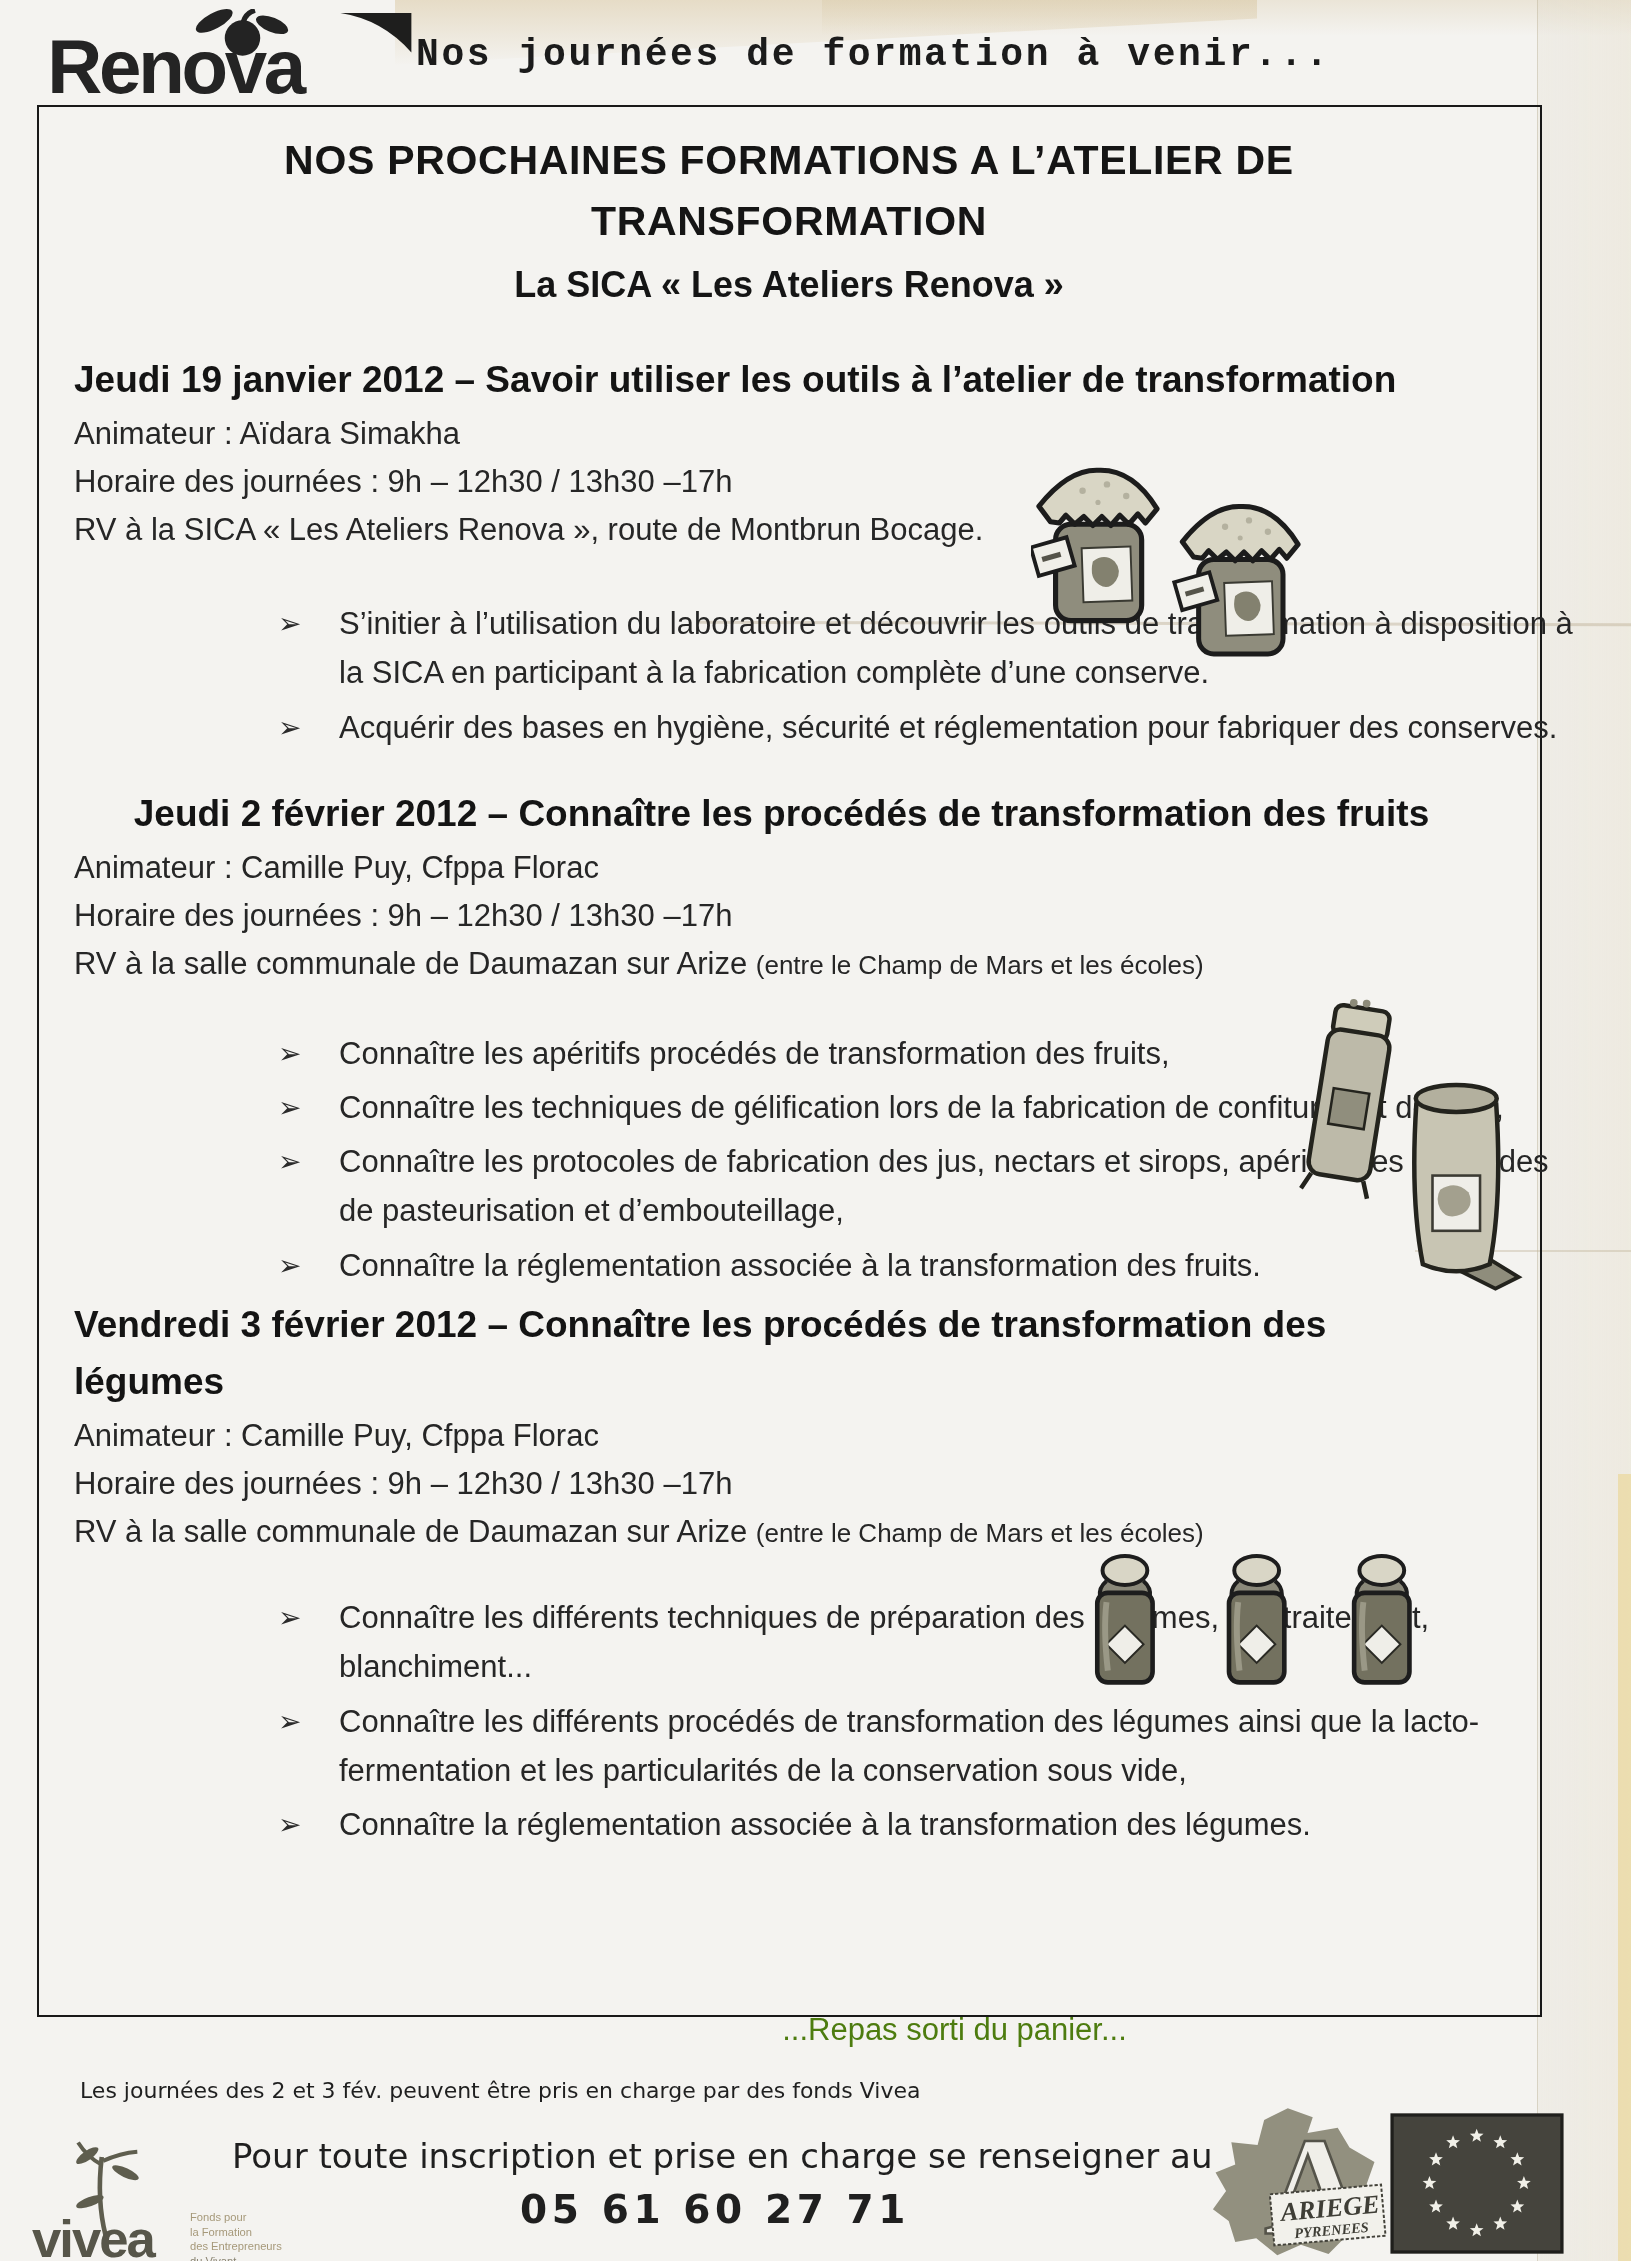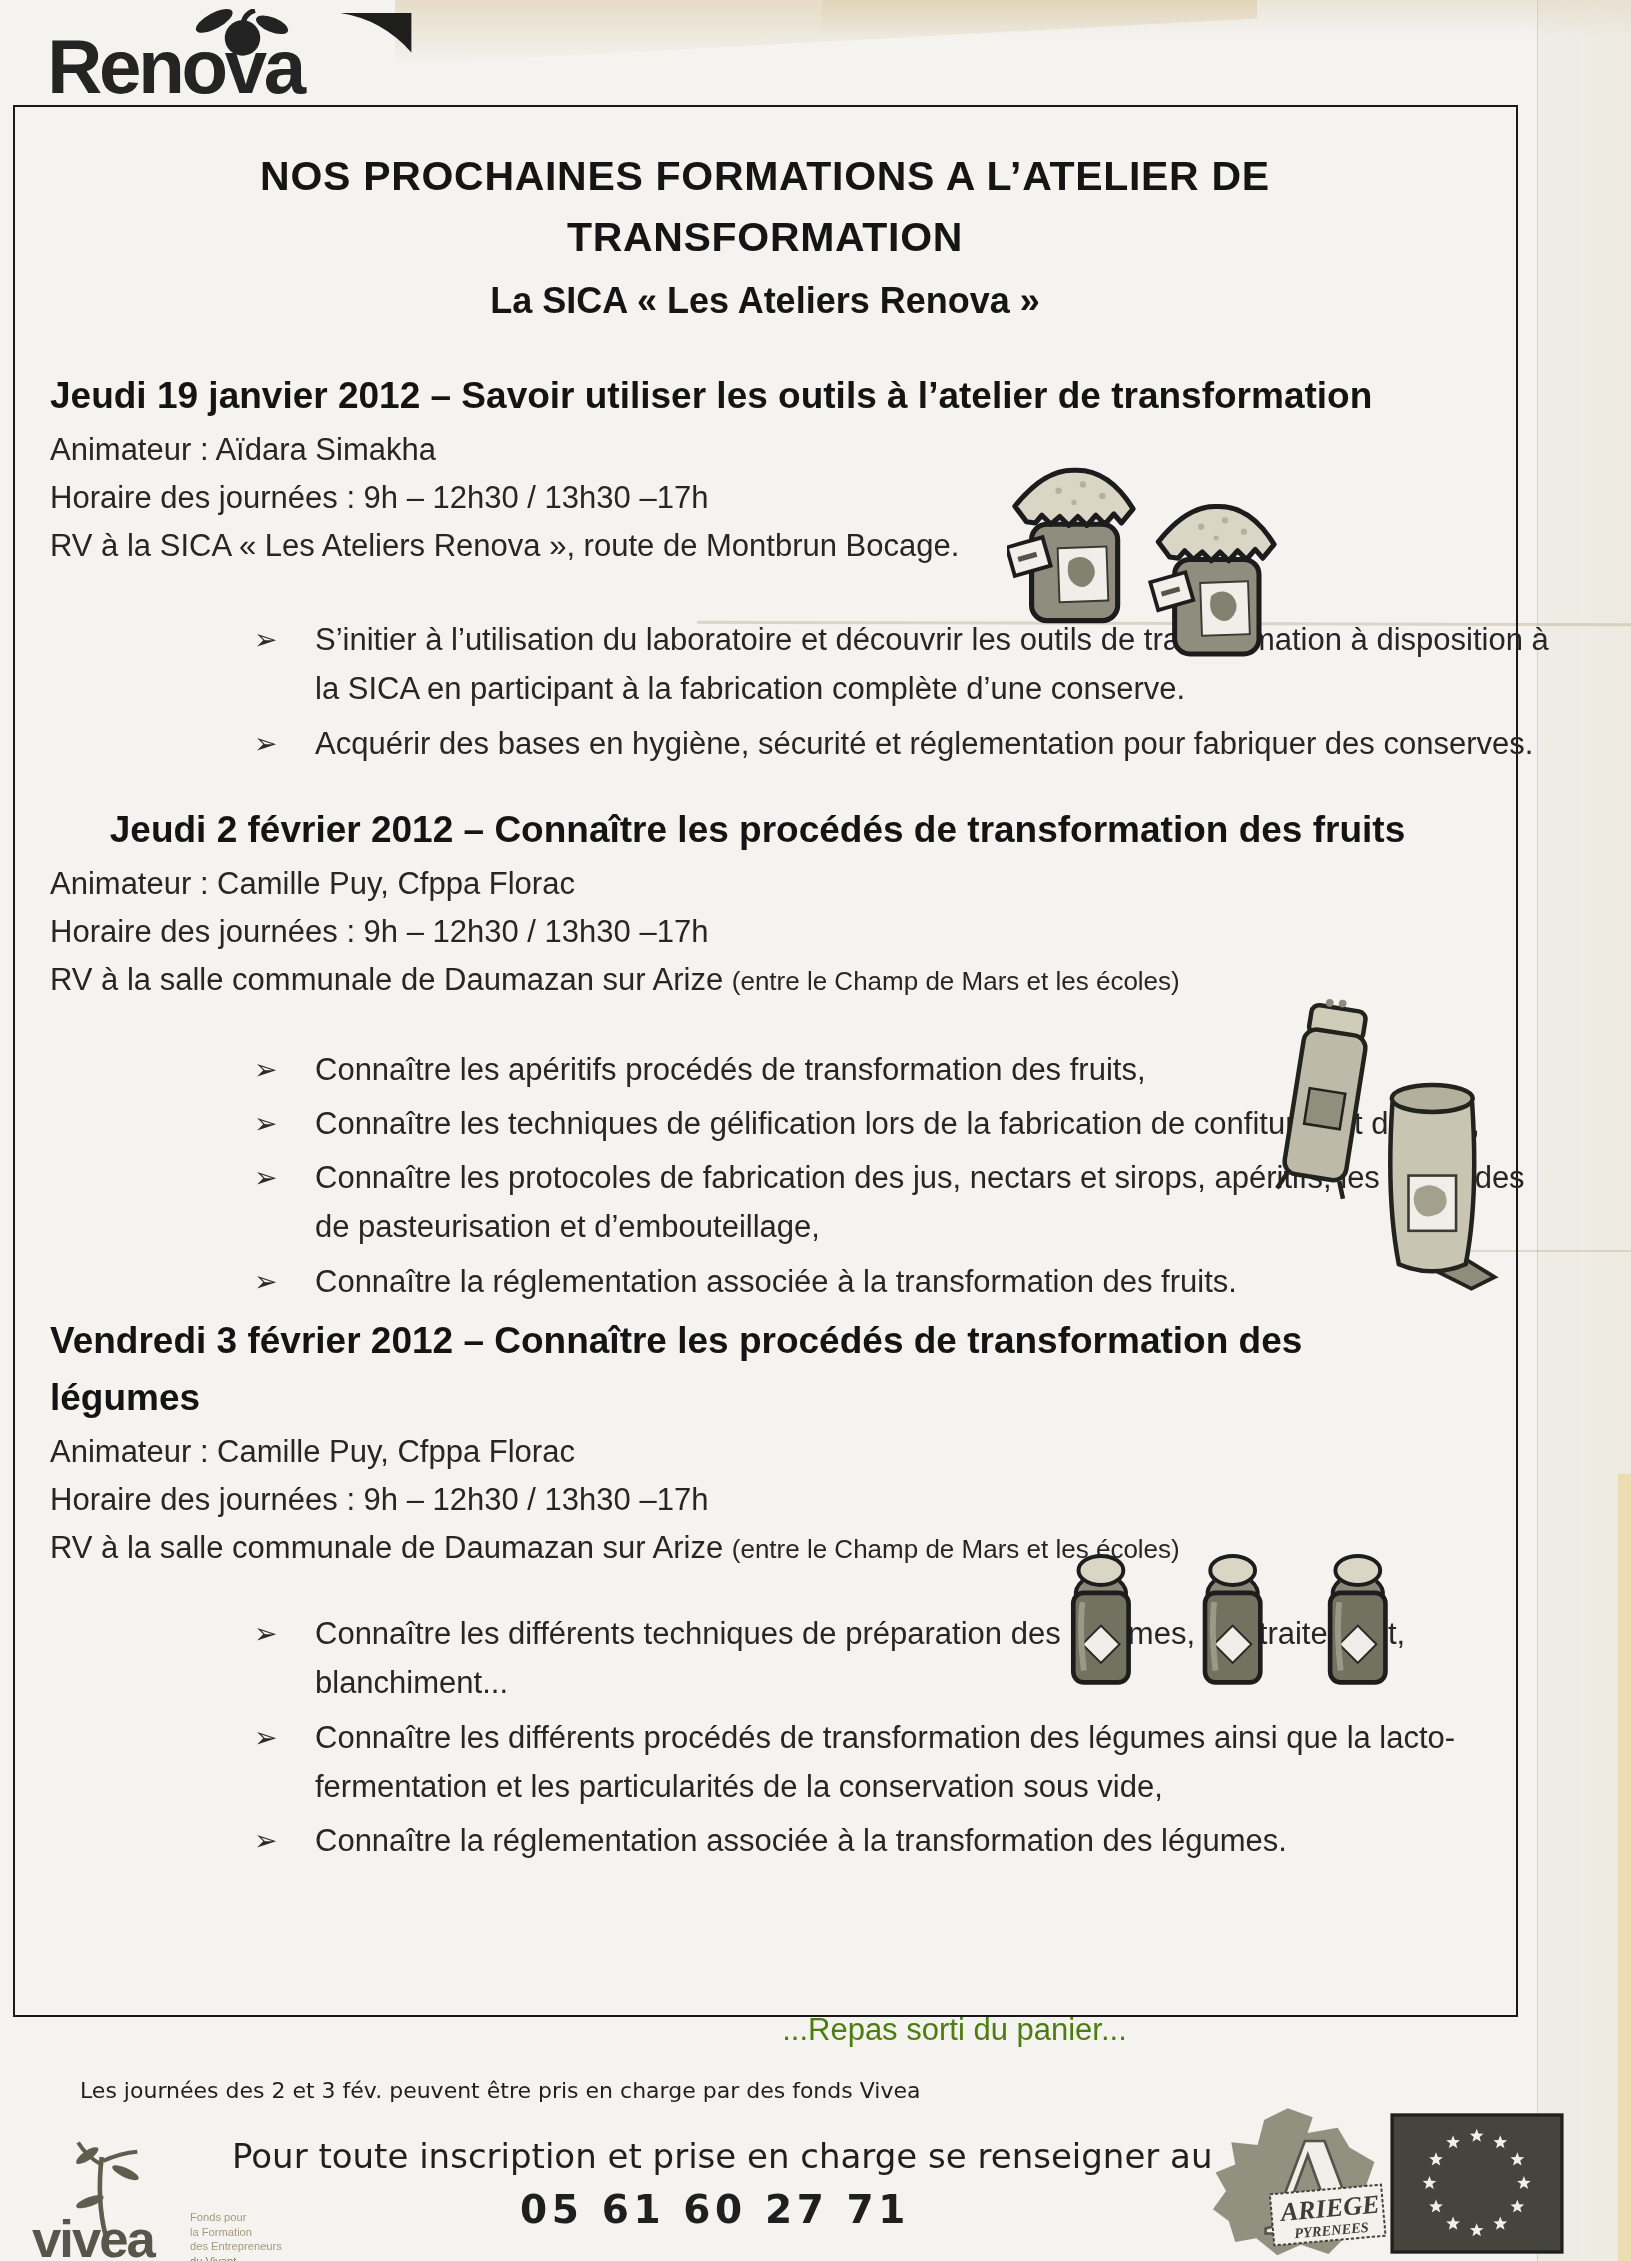--- a/index.html
+++ b/index.html
@@ -33,23 +33,23 @@
     background:rgba(188,176,148,.38); }
   
   .renova-logo { position:absolute; left:46px; top:9.2px; }
   .tagline {
     position:absolute; left:416px; top:33px;
     font-family:"Liberation Mono", monospace; font-weight:bold;
     font-size:38px; letter-spacing:2.6px; color:#1b1b1b; white-space:nowrap;
   }
   
   .box {
-    position:absolute; left:13px; top:105px; width:1505px; height:1912px;
+    position:absolute; left:37px; top:105px; width:1505px; height:1912px;
     border:2.6px solid #181818; box-sizing:border-box;
-    padding:30px 36px 0 35px;
+    padding:14px 36px 0 35px;
   }
   .title-block { text-align:center; margin-top:9.2px; color:#151515; }
   .title-line { font-size:41px; font-weight:bold; line-height:61px; letter-spacing:0.7px; }
   .subtitle   { font-size:36px; font-weight:bold; line-height:55px; margin-top:5.3px; }
 
   .section h2 {
     margin:0; font-size:37px; font-weight:bold; line-height:57px;
     color:#141414; letter-spacing:0;
   }
   .sec1 h2 { margin-top:39px; max-width:1415px; }
@@ -104,20 +104,21 @@
   <div class="renova-logo">
     <svg width="368" height="96" viewBox="0 0 560 146">
       <path d="M448 6 L556 6 L556 66 Q512 16 448 6 Z" fill="#1e1e1d"></path>
       <ellipse cx="256" cy="18" rx="31" ry="12" transform="rotate(-28 256 18)" fill="#232323"></ellipse>
       <ellipse cx="344" cy="24" rx="26" ry="11" transform="rotate(22 344 24)" fill="#232323"></ellipse>
       <path d="M300 20 q4 -14 18 -18" stroke="#232323" stroke-width="8" fill="none"></path>
       <circle cx="299" cy="44" r="27" fill="#232323"></circle>
       <text x="2" y="128" font-family="Liberation Sans, sans-serif" font-weight="bold" font-size="116" letter-spacing="-5" fill="#242424">Renova</text>
     </svg>
   </div>
+  <div class="tagline">Nos journées de formation à venir...</div>
 
   <div class="box">
 
     <div class="title-block">
       <div class="title-line">NOS PROCHAINES FORMATIONS A L’ATELIER DE</div>
       <div class="title-line">TRANSFORMATION</div>
       <div class="subtitle">La SICA « Les Ateliers Renova »</div>
     </div>
 
     <div class="section sec1">

